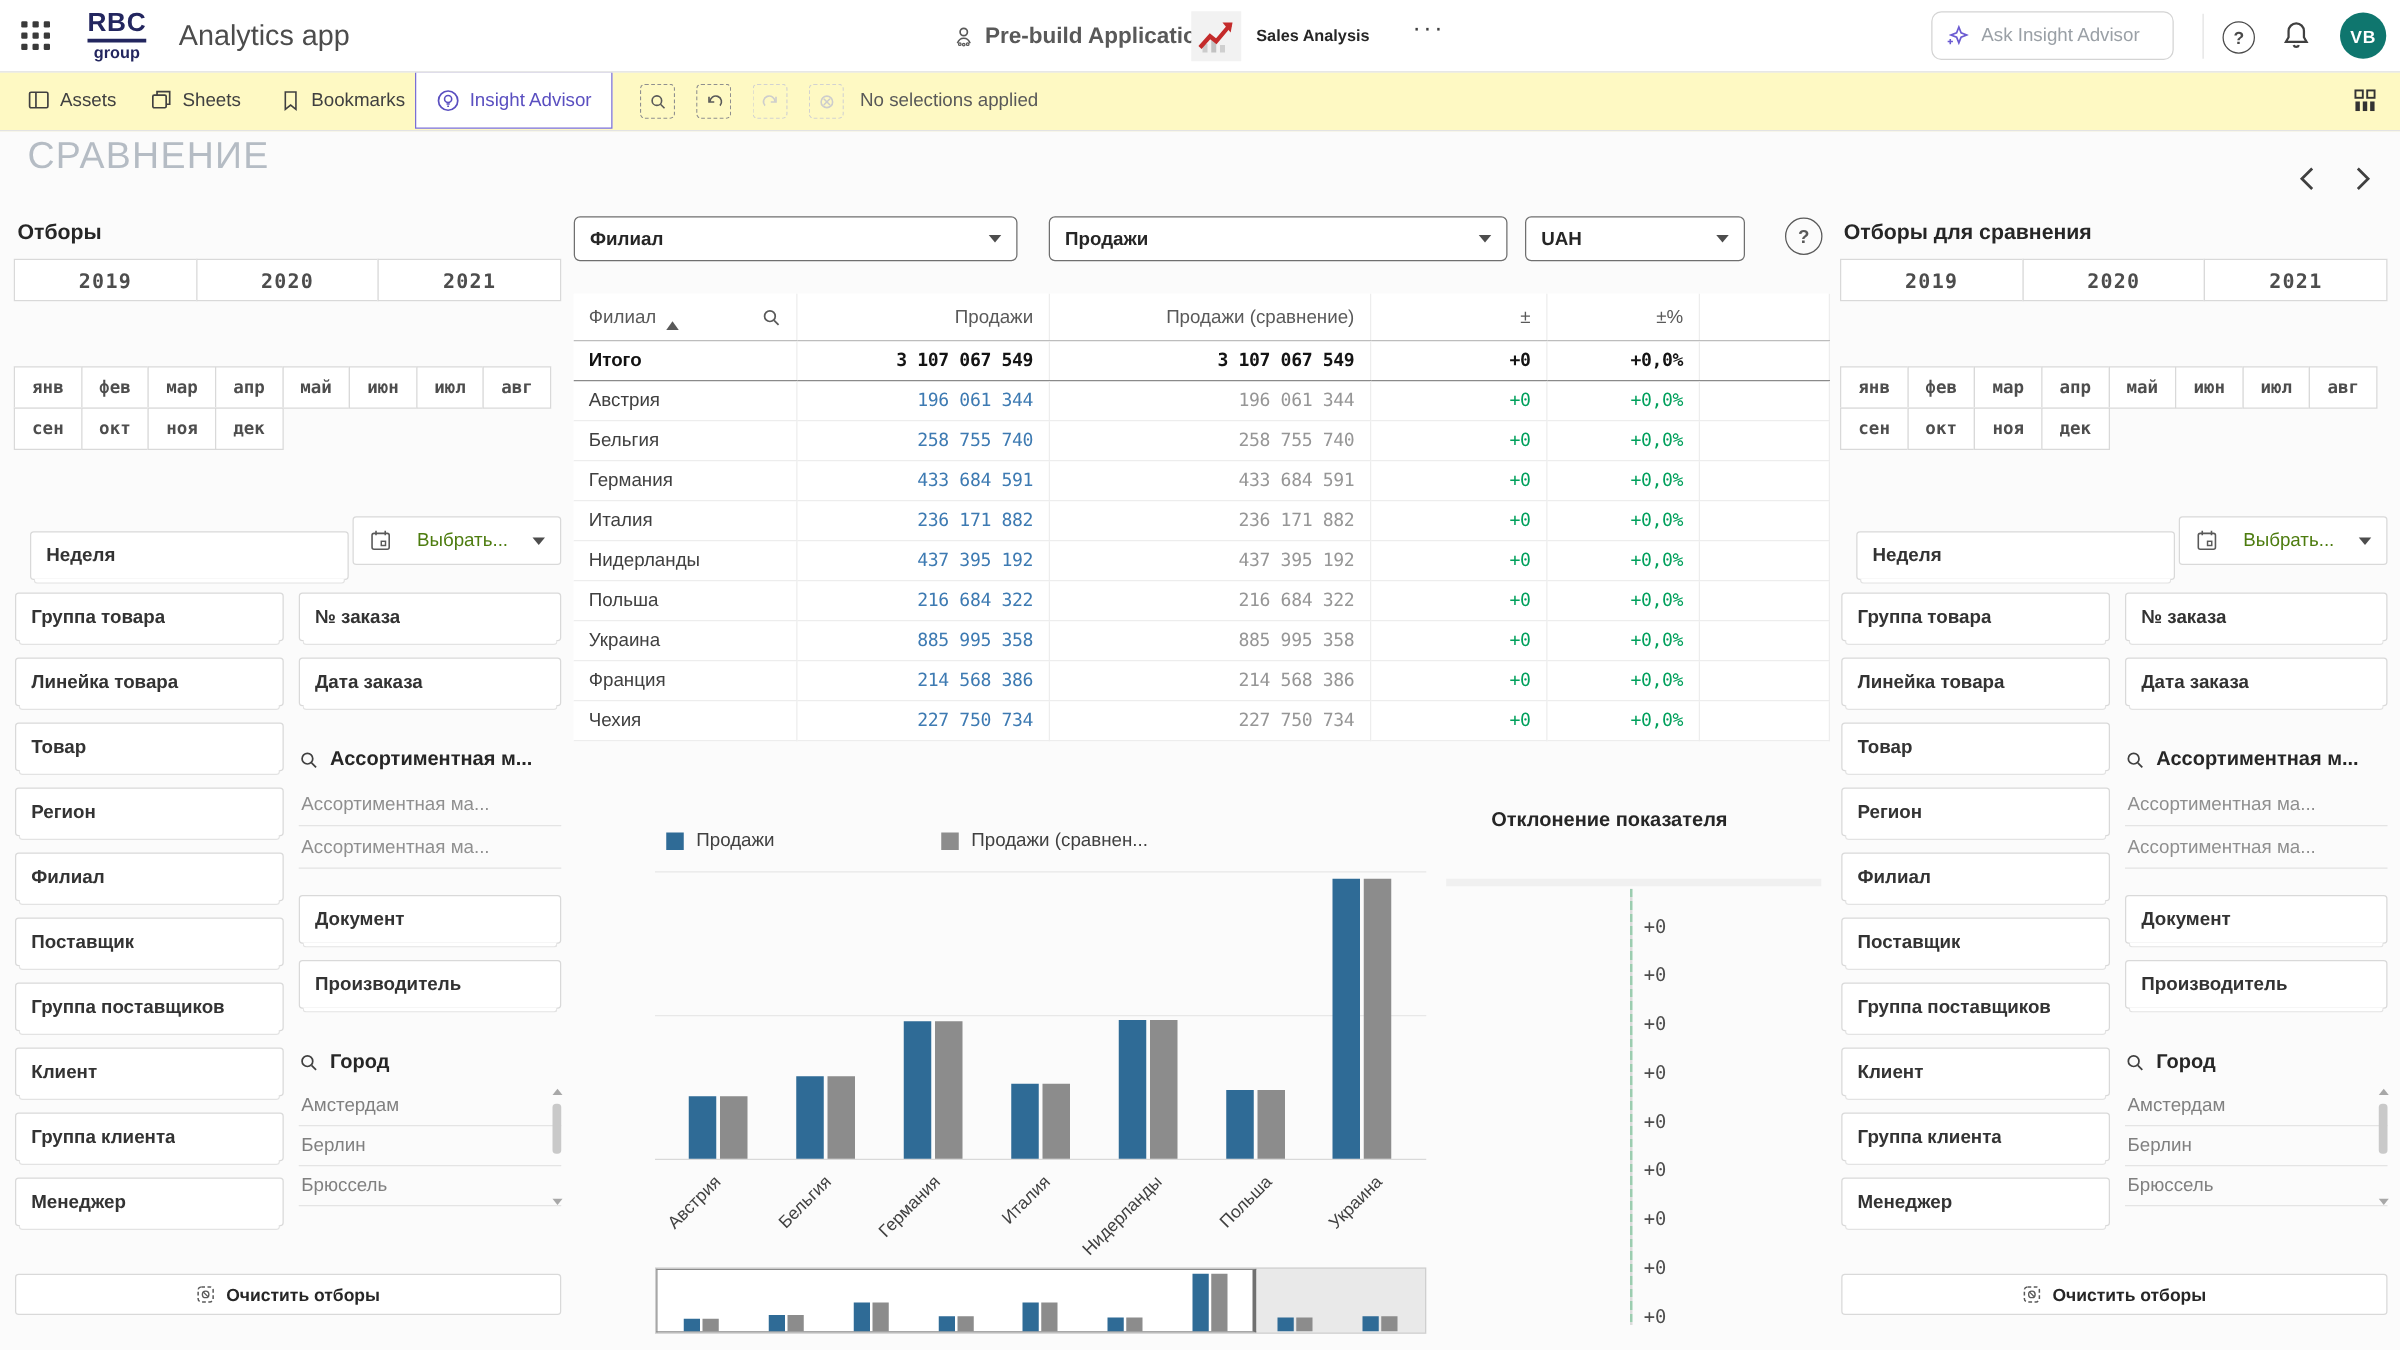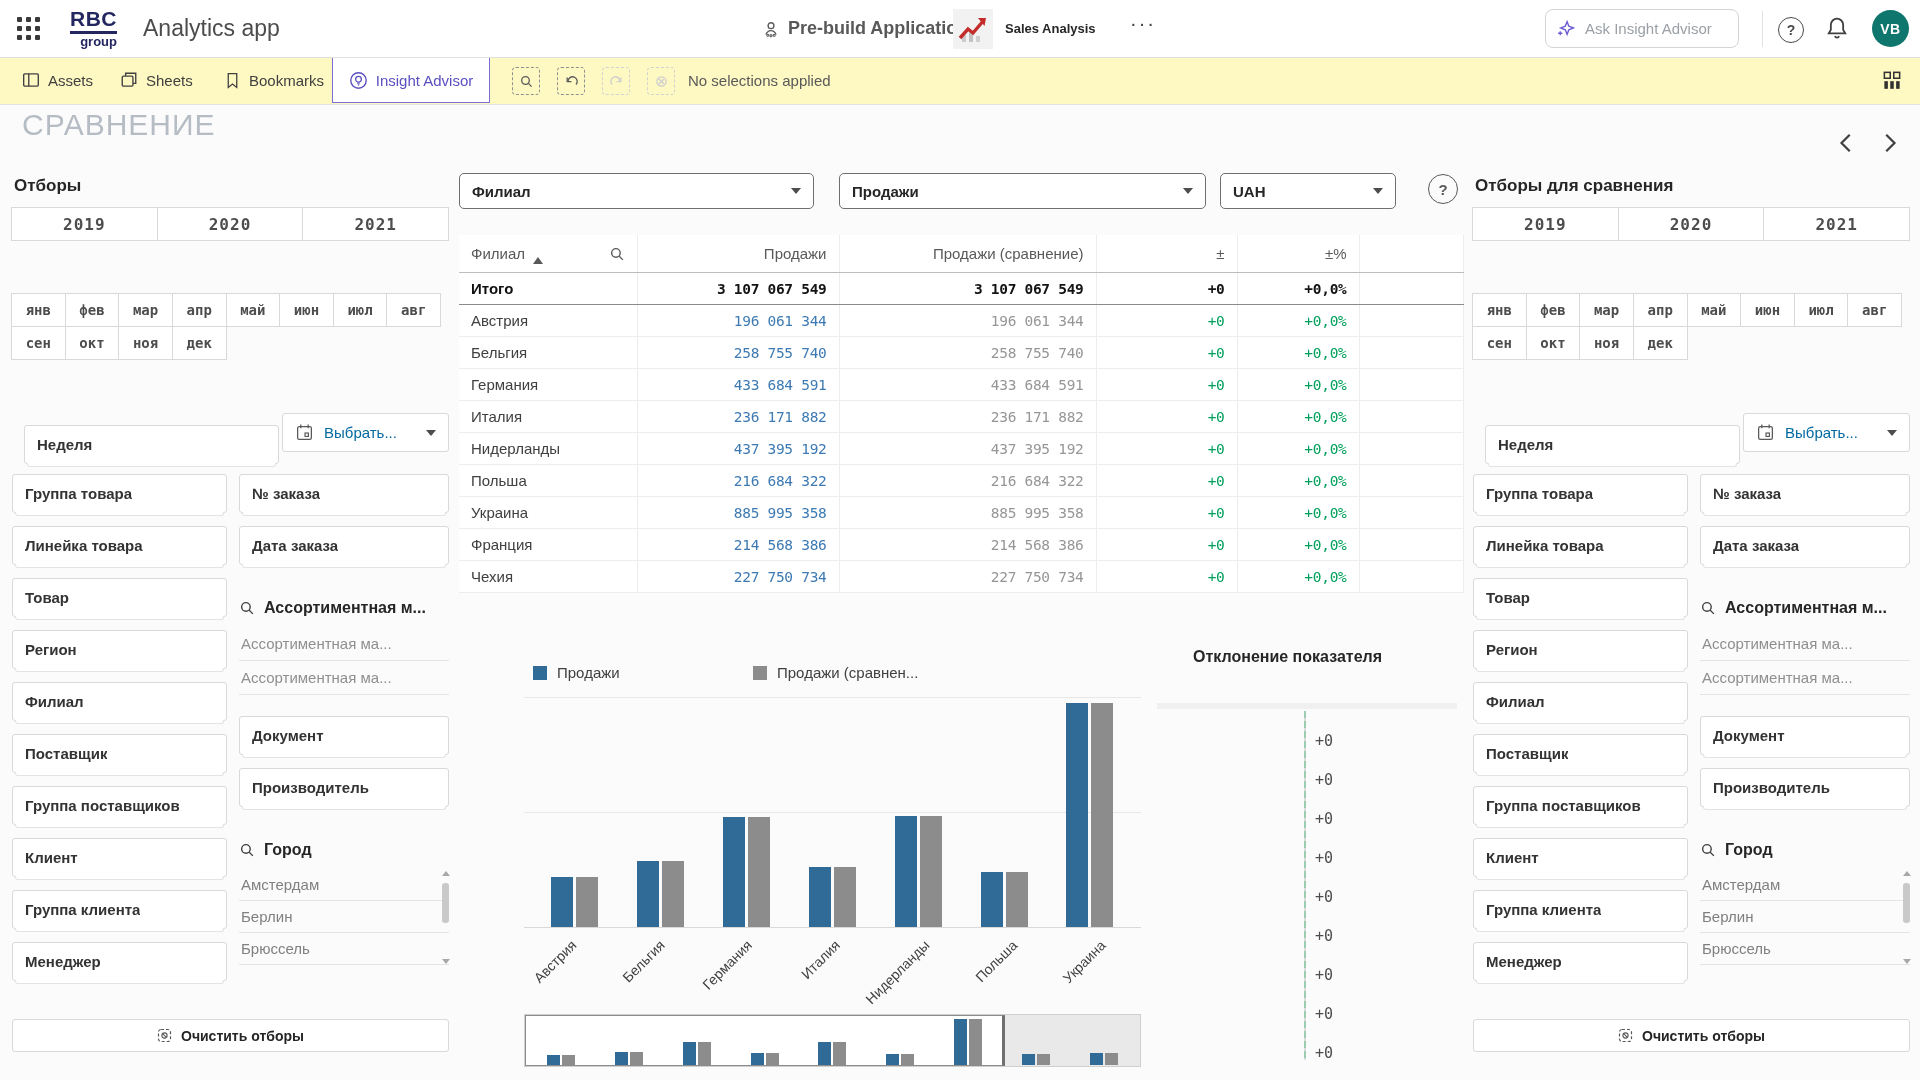--- a/index.html
+++ b/index.html
@@ -6,21 +6,21 @@
   .stage{position:relative;width:1920px;height:1080px;background:#fff;overflow:hidden;
          font-family:"Liberation Sans",sans-serif;color:#404040}
   .abs{position:absolute}
   .flexc{display:flex;align-items:center;justify-content:center}
   .mono{font-family:"DejaVu Sans Mono",monospace}
 
   
   .topbar{position:absolute;left:0;top:0;right:0;height:57px;background:#fff;border-bottom:1px solid #e0e0e0;z-index:5}
   .appgrid{left:17px;top:17px;width:23px;height:23px;display:grid;grid-template-columns:repeat(3,5px);grid-template-rows:repeat(3,5px);gap:4px;cursor:pointer}
   .appgrid i{background:#3a3a3a;border-radius:1px}
-  .rbc-logo{left:70px;top:8px;text-align:right;color:#23265f;font-weight:bold;line-height:1}
+  .rbc-logo{left:70px;top:8px;text-align:center;color:#23265f;font-weight:bold;line-height:1}
   .rbc-top{font-size:21px;padding-bottom:2px;border-bottom:3px solid #23265f;letter-spacing:.5px}
   .rbc-bottom{font-size:13px;padding-top:1px}
   .app-title{left:143px;top:15px;font-size:23px;color:#4c4c4c}
   .sheet-select{left:312px;top:10px;width:233px;height:37px;border:1px solid #bfbfbf;border-radius:4px;background:#fff;
                 display:flex;align-items:center;justify-content:space-between;padding:0 12px;box-sizing:border-box;font-size:16px;color:#404040;cursor:pointer}
   .prebuild{left:762px;top:0;height:57px;display:flex;align-items:center;gap:8px;font-size:18px;font-weight:bold;color:#595959;cursor:pointer}
   .appinfo{left:953px;top:0;height:57px;display:flex;align-items:center;gap:12px}
   .thumb{width:40px;height:40px;background:#f2f2f2}
   .appname{font-size:13px;font-weight:bold;color:#262626}
   .more{left:1130px;top:12px;font-size:20px;color:#404040;letter-spacing:2px;cursor:pointer}
@@ -63,21 +63,21 @@
               display:flex;align-items:center;justify-content:center;font-weight:bold;font-size:14px;color:#4d4d4d;cursor:pointer}
   .weekrow{position:absolute;top:237px;left:0;right:0;height:39px}
   .fbox{height:39px;box-sizing:border-box;border:1px solid #d9d9d9;border-radius:3px;background:#fff;
         display:flex;align-items:center;padding:0 12px;position:relative;margin-bottom:13px;cursor:pointer}
   .fbox::after{content:"";position:absolute;left:2px;right:2px;bottom:-4px;height:3px;border:1px solid #e3e3e3;border-top:none;
                border-radius:0 0 3px 3px;background:#fff}
   .fbox span{font-weight:bold;font-size:15px;color:#333;white-space:nowrap;overflow:hidden}
   .week-box{position:absolute;left:0;top:0;width:255px;margin:12px}
   .datepicker{position:absolute;left:270px;right:0;top:0;height:39px;border:1px solid #d9d9d9;border-radius:3px;background:#fff;
               box-sizing:border-box;display:flex;align-items:center;gap:10px;padding:0 12px;cursor:pointer}
-  .dp-label{flex:1;font-size:15px;color:#0369a1}
+  .dp-label{flex:1;text-align:center;font-size:15px;color:#4d7c0f}
   .fcol-left{position:absolute;top:298px;left:0;width:215px}
   .fcol-right{position:absolute;top:298px;left:227px;right:0}
   .mb30{margin-bottom:30px !important}
   .listbox{position:relative;margin-bottom:21px}
   .lb-head{display:flex;align-items:center;gap:9px;height:26px;margin-bottom:6px;font-weight:bold;font-size:16px;color:#262626}
   .lb-item{height:33px;line-height:33px;font-size:15px;color:#8f8f8f;border-bottom:1px solid #e4e4e4;padding:0 2px;
            white-space:nowrap;overflow:hidden;cursor:pointer}
   .citybox .lb-item{height:31px;line-height:31px;color:#808080}
   .vscroll{position:absolute;right:-1px;top:34px;height:93px;width:9px}
   .vs-arrow{width:0;height:0;border-left:4px solid transparent;border-right:4px solid transparent;margin:0 auto}

